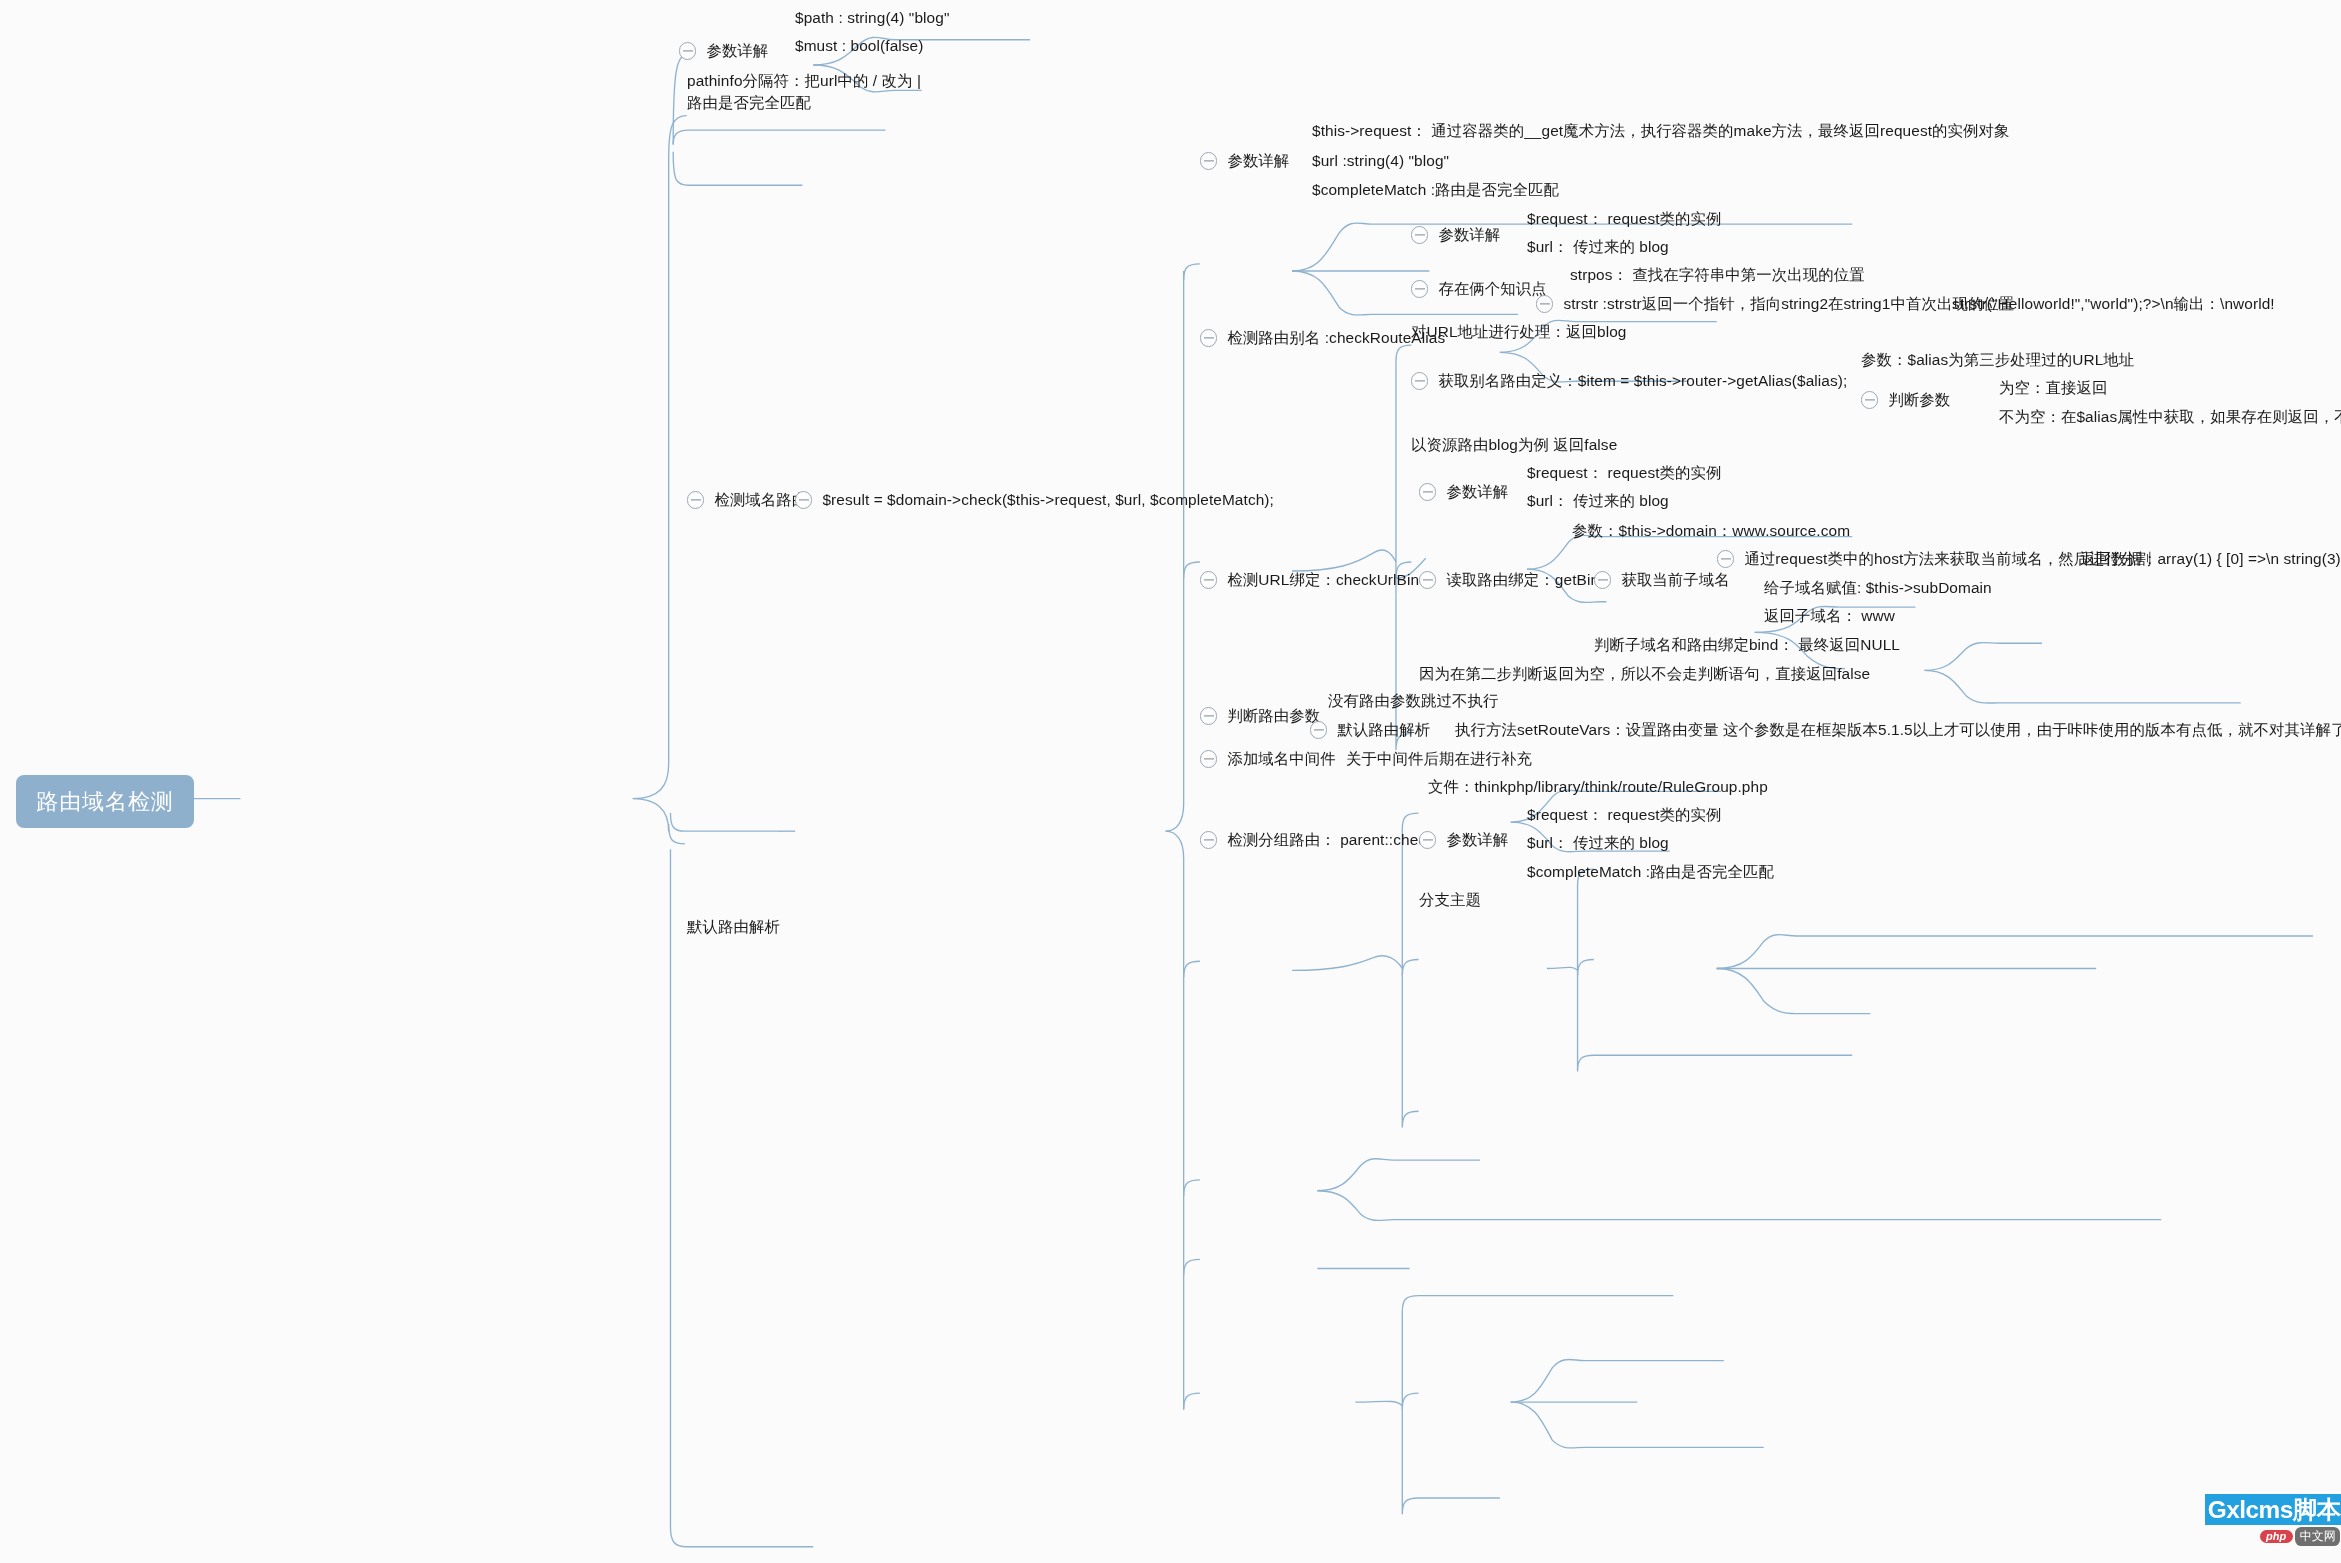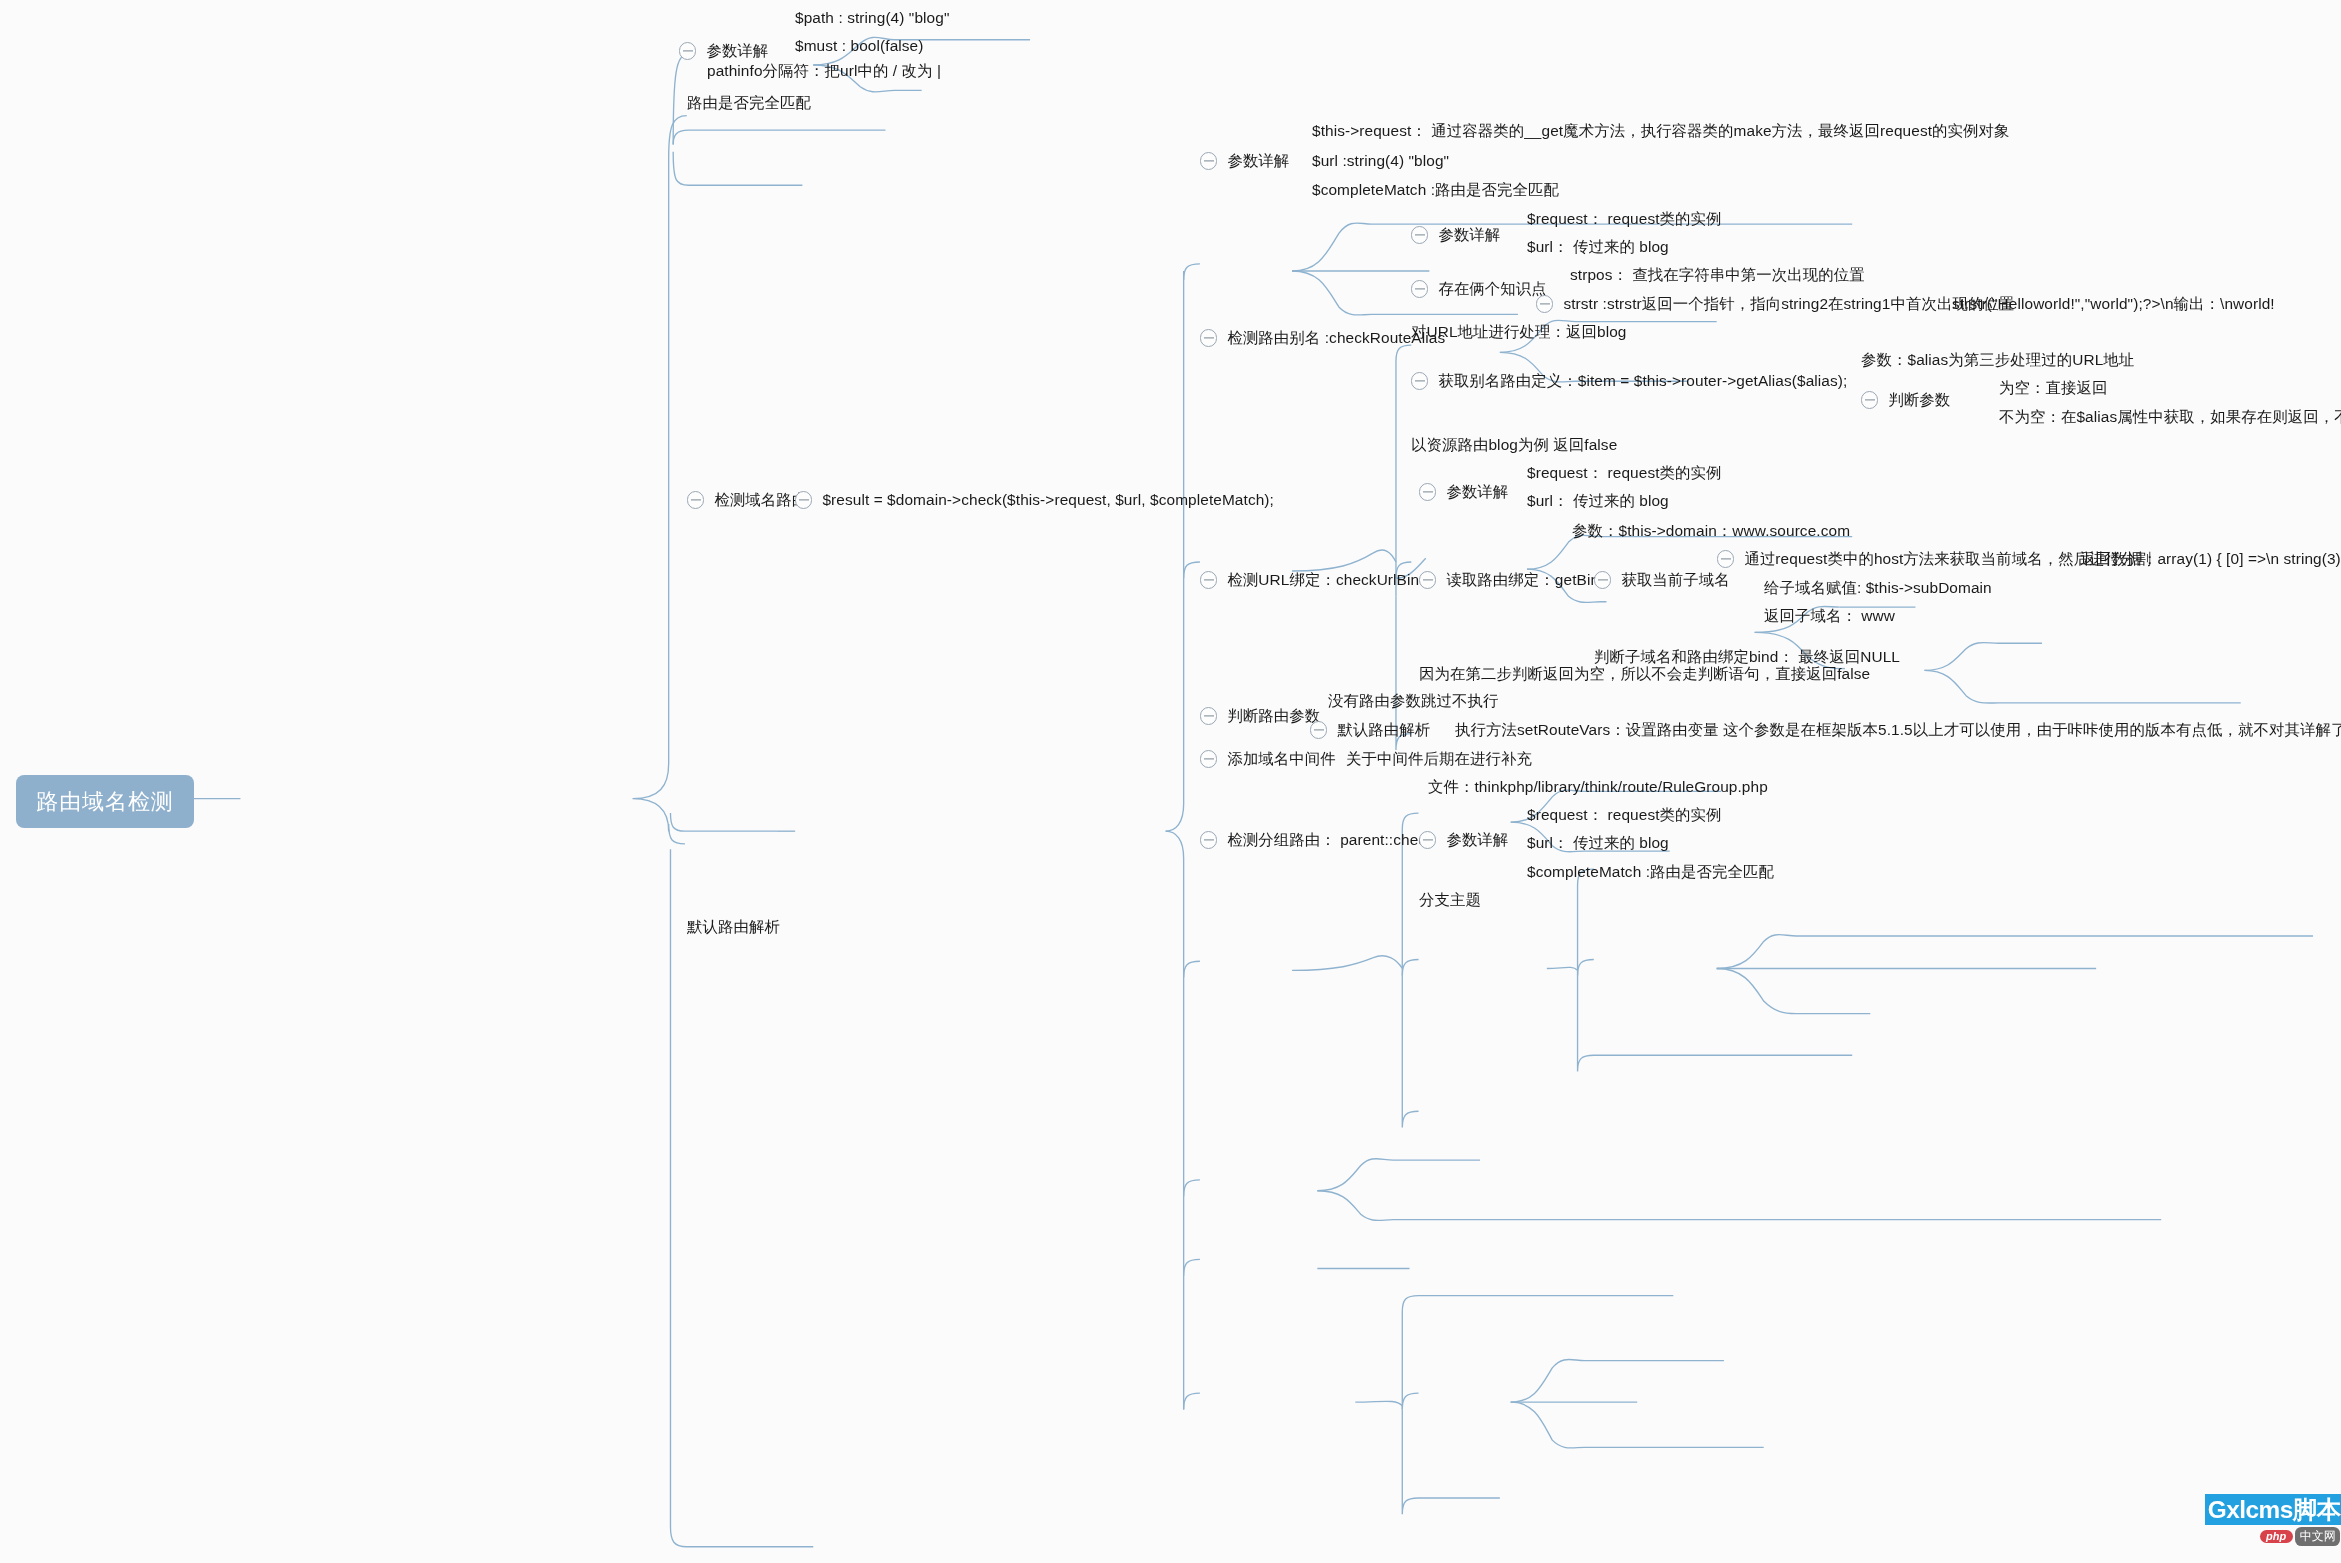--- a/index.html
+++ b/index.html
@@ -238,21 +238,21 @@
   <div class="node" style="left:679px; top:42px;">
     <span class="toggle"></span>
     <span class="label sz-md">参数详解</span>
   </div>
   <div class="node no-toggle" style="left:795px; top:9px;">
     <span class="label sz-md">$path : string(4) "blog"</span>
   </div>
   <div class="node no-toggle" style="left:795px; top:37px;">
     <span class="label sz-md">$must : bool(false)</span>
   </div>
-  <div class="node no-toggle" style="left:687px; top:62px;margin-left:20px;">
+  <div class="node no-toggle" style="left:687px; top:72px;">
     <span class="label sz-md">pathinfo分隔符：把url中的 / 改为 |</span>
   </div>
   <div class="node no-toggle" style="left:687px; top:94px;">
     <span class="label sz-md">路由是否完全匹配</span>
   </div>
 
   <div class="node" style="left:687px; top:491px;">
     <span class="toggle"></span>
     <span class="label sz-md">检测域名路由</span>
   </div>
@@ -366,21 +366,21 @@
   </div>
   <div class="node no-toggle" style="left:2080px; top:550px;">
     <span class="label sz-xs">返回数据：array(1) { [0] =&gt;\n string(3) "www"\n}</span>
   </div>
   <div class="node no-toggle" style="left:1764px; top:579px;">
     <span class="label sz-xs">给子域名赋值: $this-&gt;subDomain</span>
   </div>
   <div class="node no-toggle" style="left:1764px; top:607px;">
     <span class="label sz-xs">返回子域名： www</span>
   </div>
-  <div class="node no-toggle" style="left:1594px; top:636px;margin-top:12px;">
+  <div class="node no-toggle" style="left:1594px; top:636px;">
     <span class="label sz-xs">判断子域名和路由绑定bind： 最终返回NULL</span>
   </div>
 
   <div class="node no-toggle" style="left:1419px; top:665px;">
     <span class="label sz-xs">因为在第二步判断返回为空，所以不会走判断语句，直接返回false</span>
   </div>
 
   <div class="node" style="left:1200px; top:707px;">
     <span class="toggle"></span>
     <span class="label sz-xs">判断路由参数</span>

